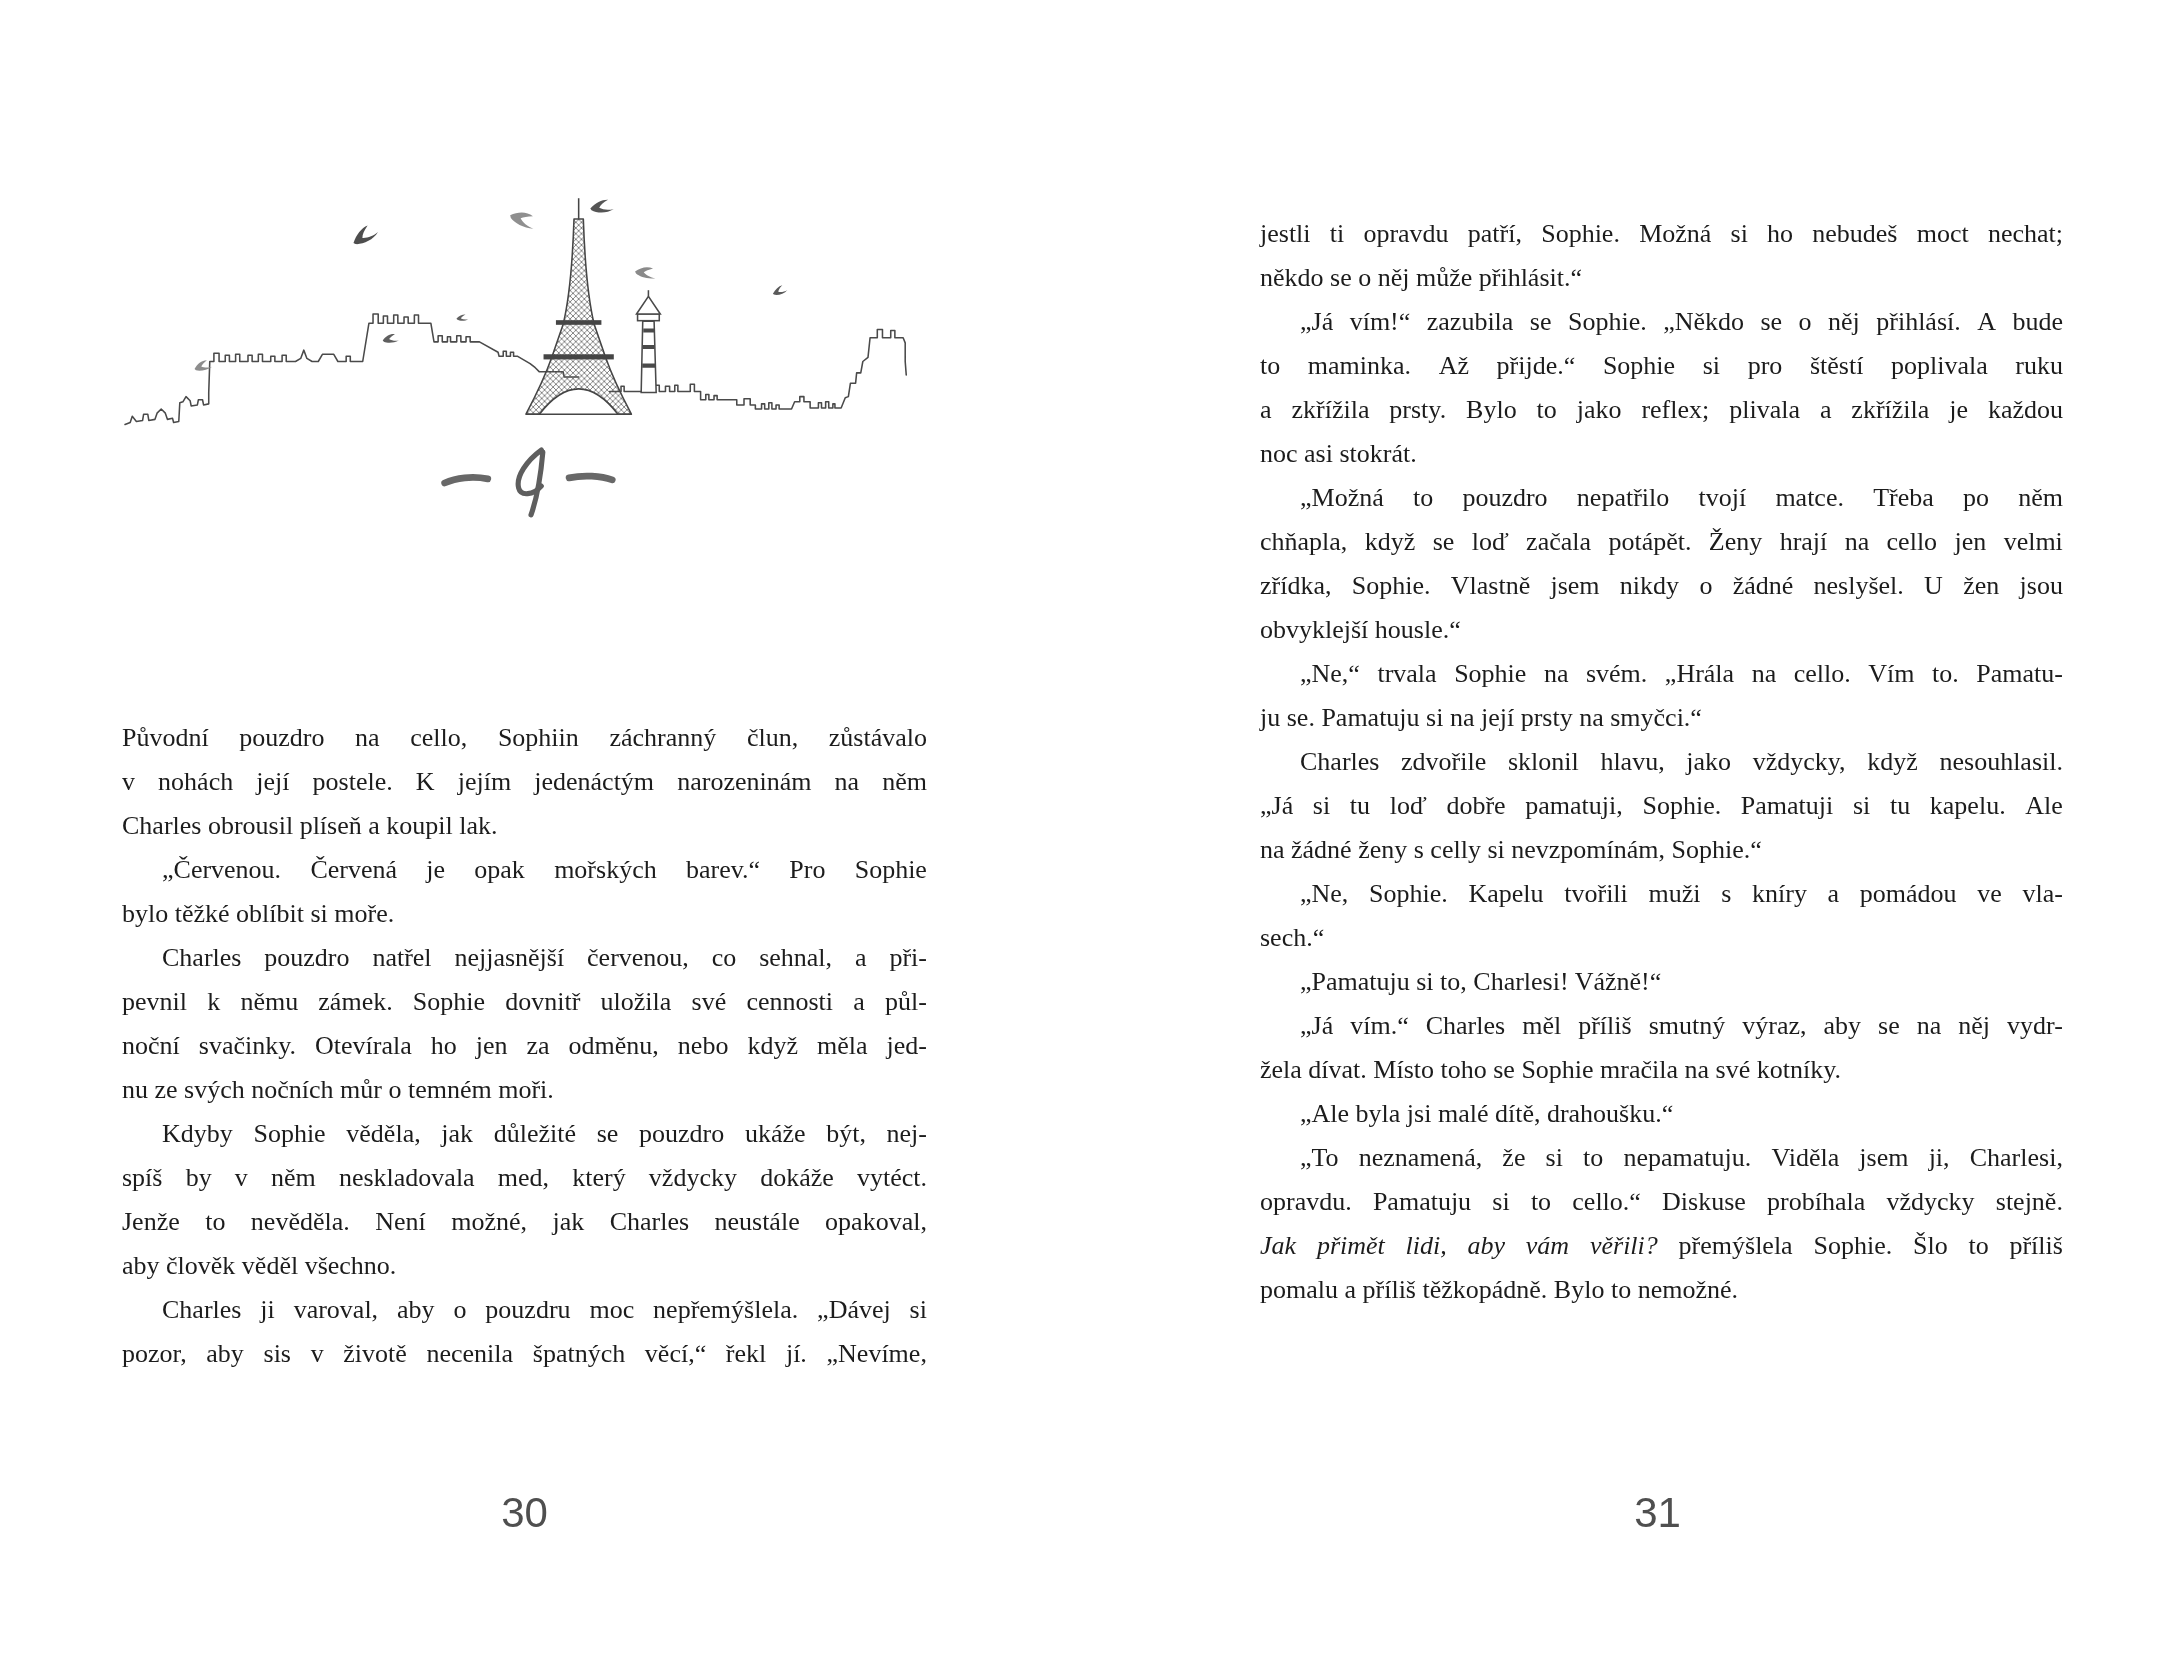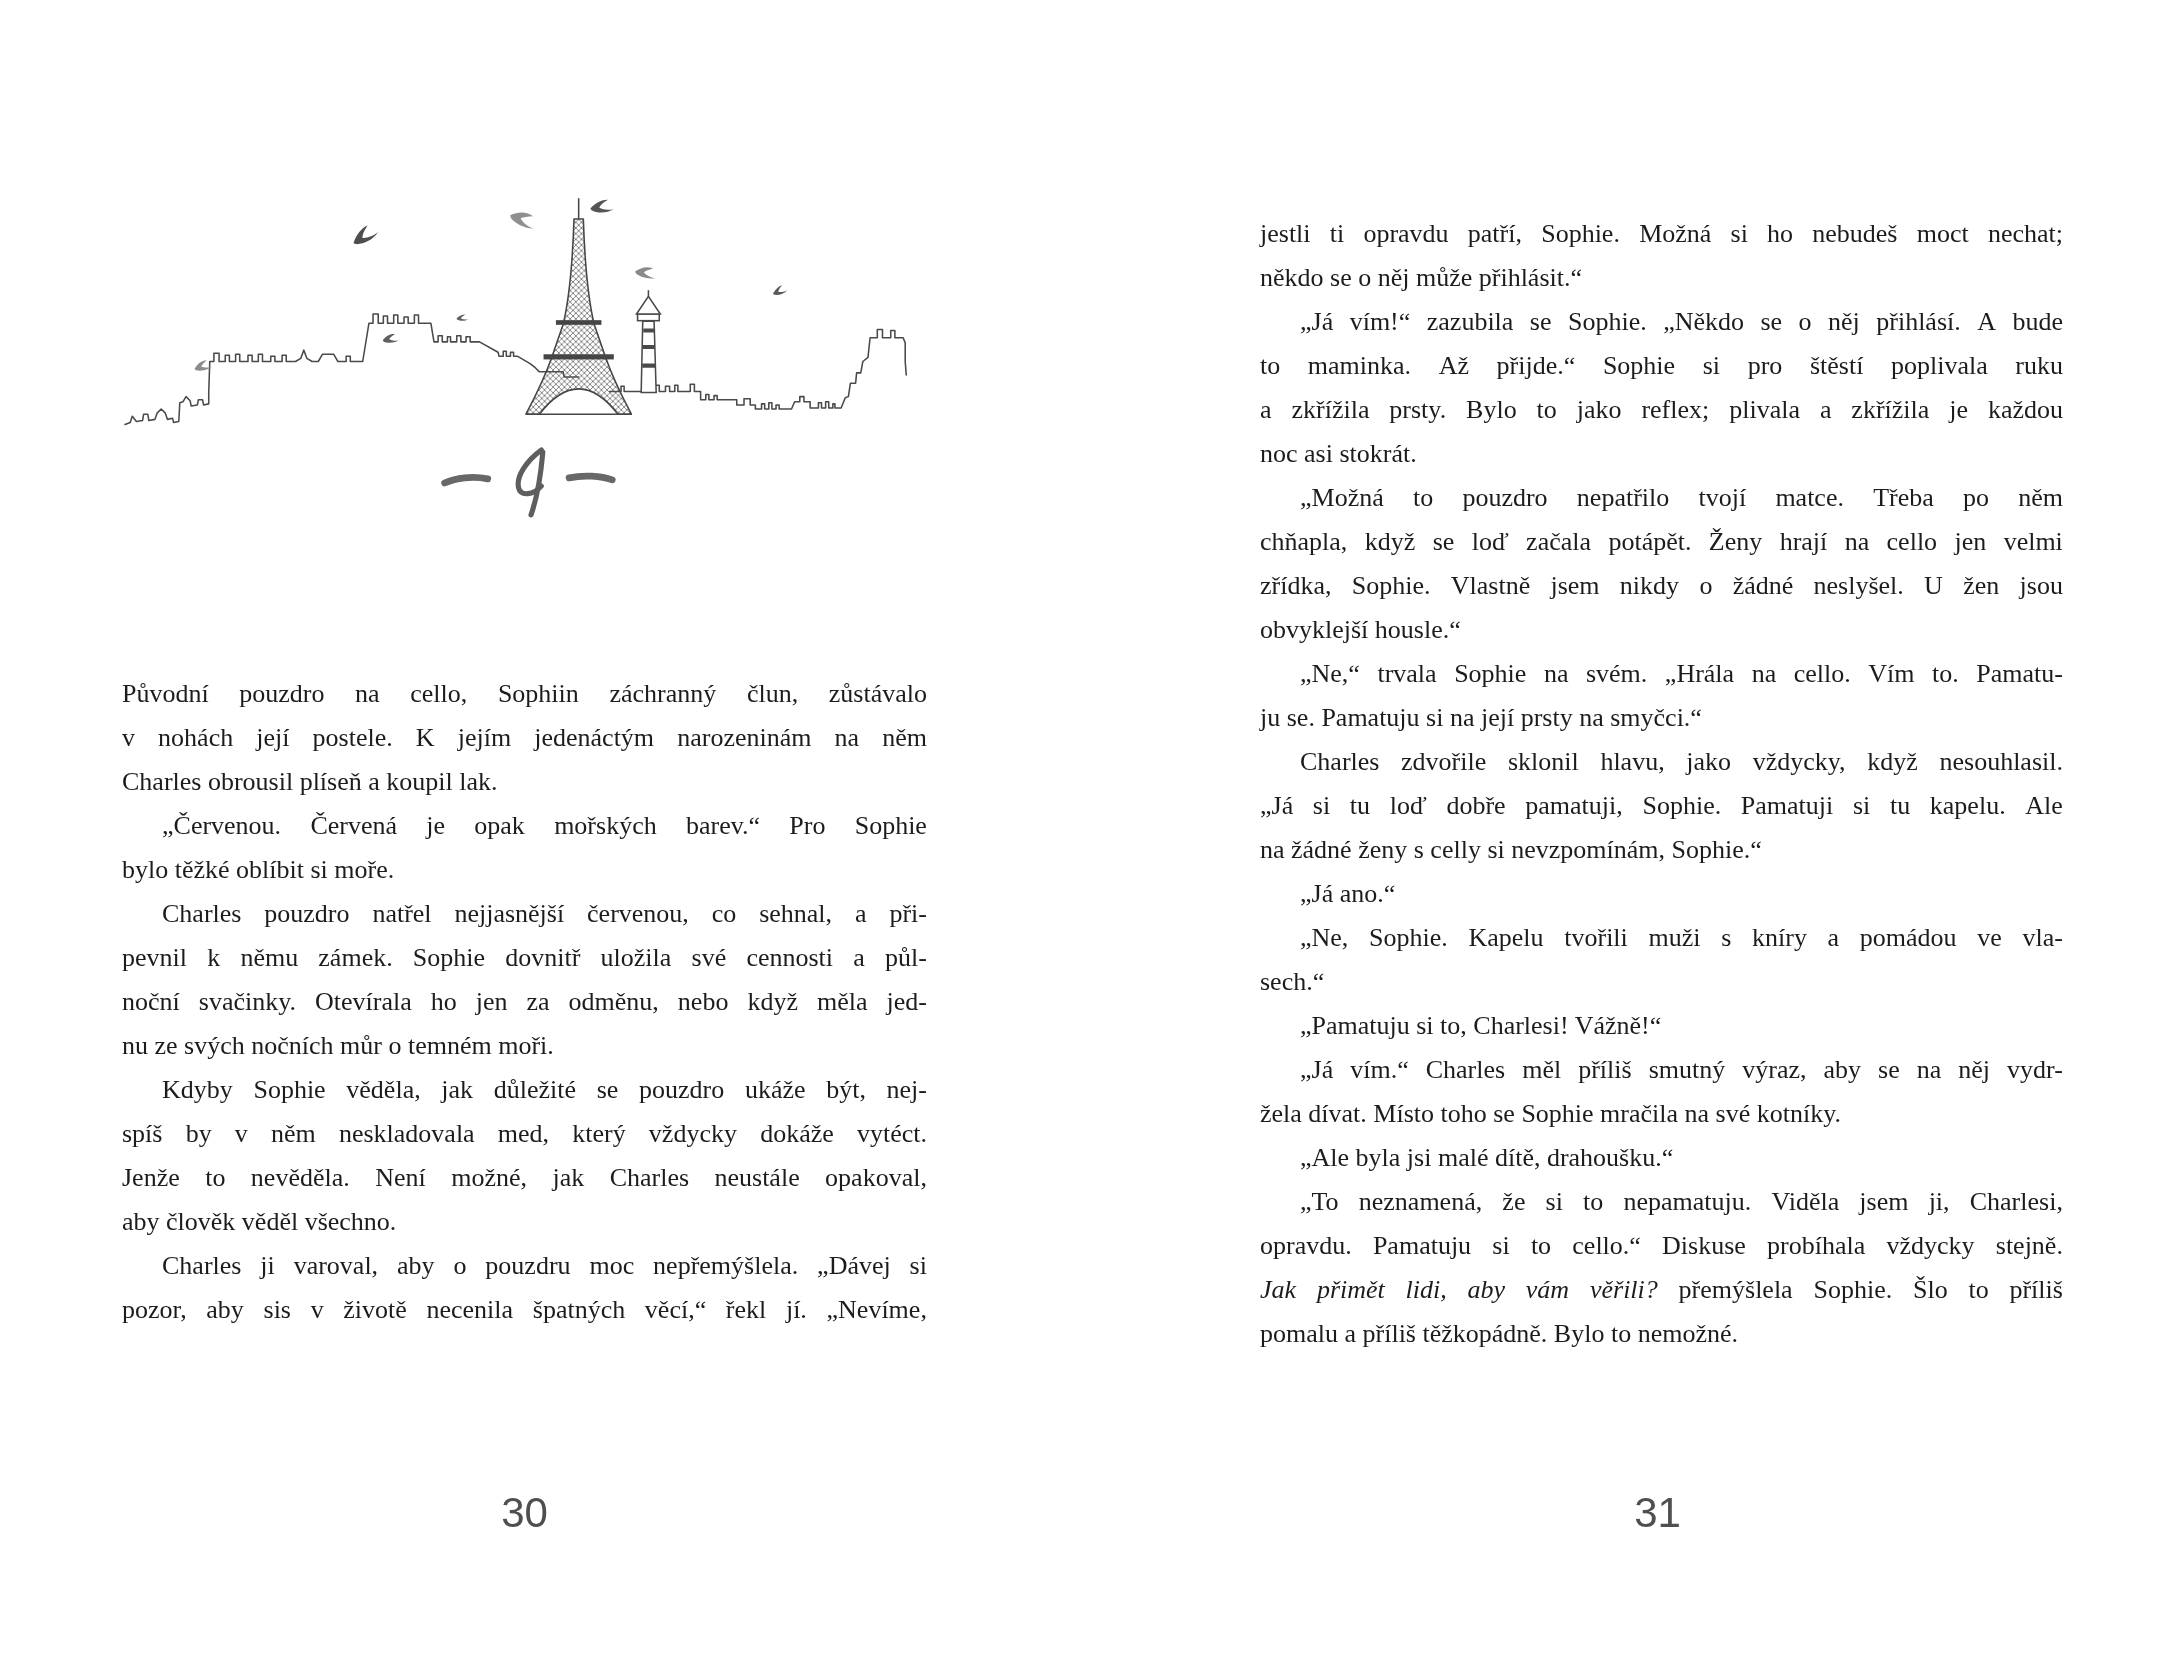--- a/index.html
+++ b/index.html
@@ -4,21 +4,21 @@
 <style>
   html,body{margin:0;padding:0;background:#ffffff;}
   .spread{position:relative;width:2183px;height:1679px;background:#ffffff;overflow:hidden;
           font-family:"Liberation Serif", serif;color:#1c1c1c;}
   .page{position:absolute;top:0;width:1092px;height:1545px;}
   .page-left{left:0;}
   .page-right{left:1092px;}
   .illustration{position:absolute;left:124px;top:191px;width:837px;height:248px;}
   .chapter-mark{position:absolute;left:440px;top:447px;width:181px;height:72px;}
   .text-block{position:absolute;font-size:26px;}
-  .text-block.tb-left{left:122px;top:672px;width:805px;}
+  .text-block.tb-left{left:122px;top:716px;width:805px;}
   .text-block.tb-right{left:168px;top:212px;width:803px;}
   .line{height:44px;line-height:44px;white-space:nowrap;text-align:left;}
   .line.just{display:flex;justify-content:space-between;}
   .line.ind{padding-left:40px;}
   .em{font-style:italic;}
   .folio{position:absolute;top:1495px;font-family:"Liberation Sans", sans-serif;
          font-size:42px;line-height:36px;color:#4f4f4f;text-align:center;}
   .folio.f-left{left:122px;width:805px;}
   .folio.f-right{left:164px;width:803px;}
   svg{display:block;}
@@ -366,21 +366,20 @@
           <span>dobře</span>
           <span>pamatuji,</span>
           <span>Sophie.</span>
           <span>Pamatuji</span>
           <span>si</span>
           <span>tu</span>
           <span>kapelu.</span>
           <span>Ale</span>
         </div>
         <div class="line">na žádné ženy s celly si nevzpomínám, Sophie.“</div>
-        <div class="line ind">„Já ano.“</div>
         <div class="line just ind">
           <span>„Ne,</span>
           <span>Sophie.</span>
           <span>Kapelu</span>
           <span>tvořili</span>
           <span>muži</span>
           <span>s</span>
           <span>kníry</span>
           <span>a</span>
           <span>pomádou</span>

